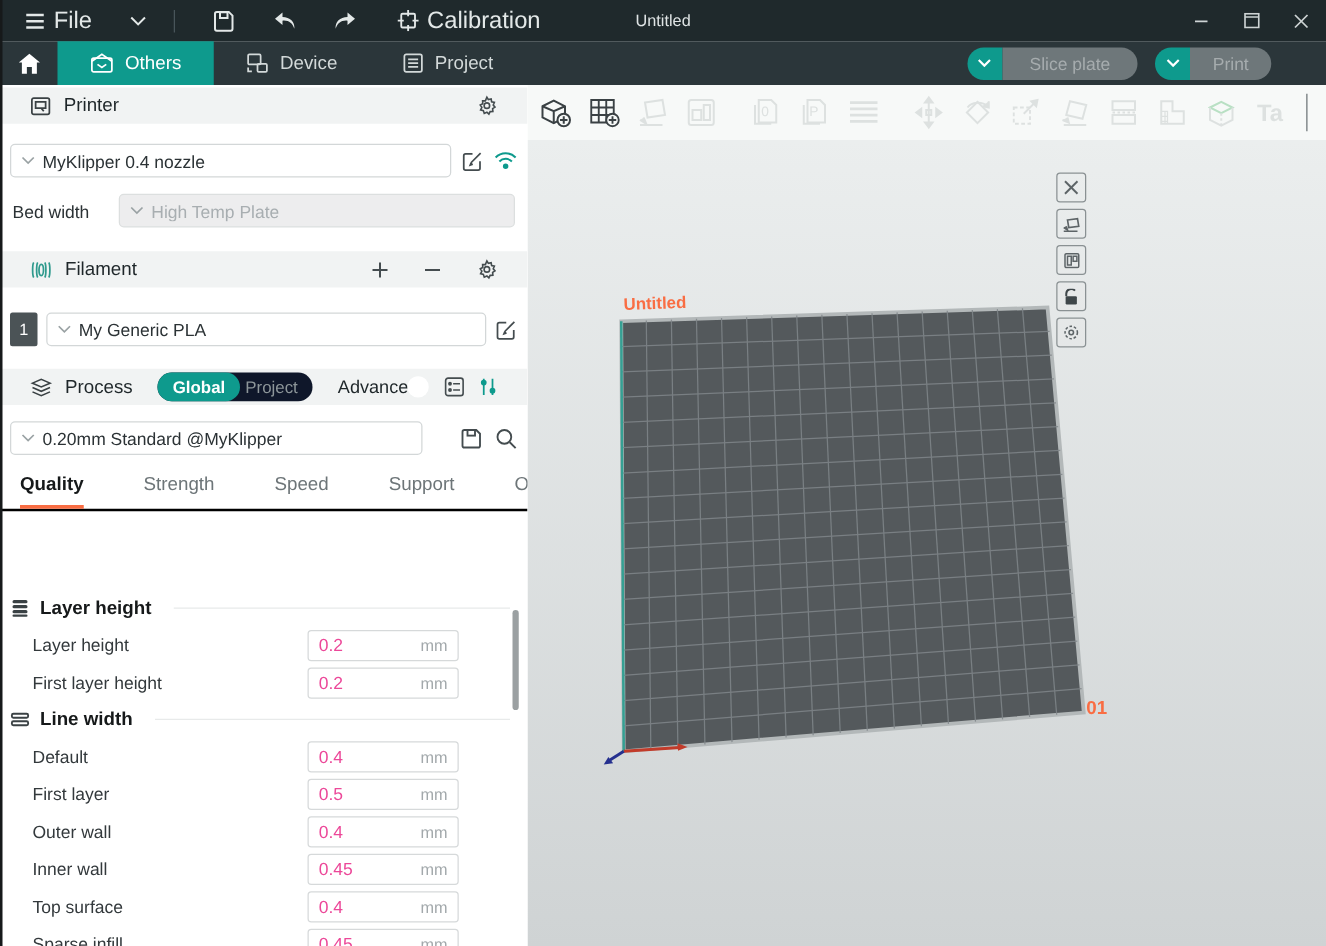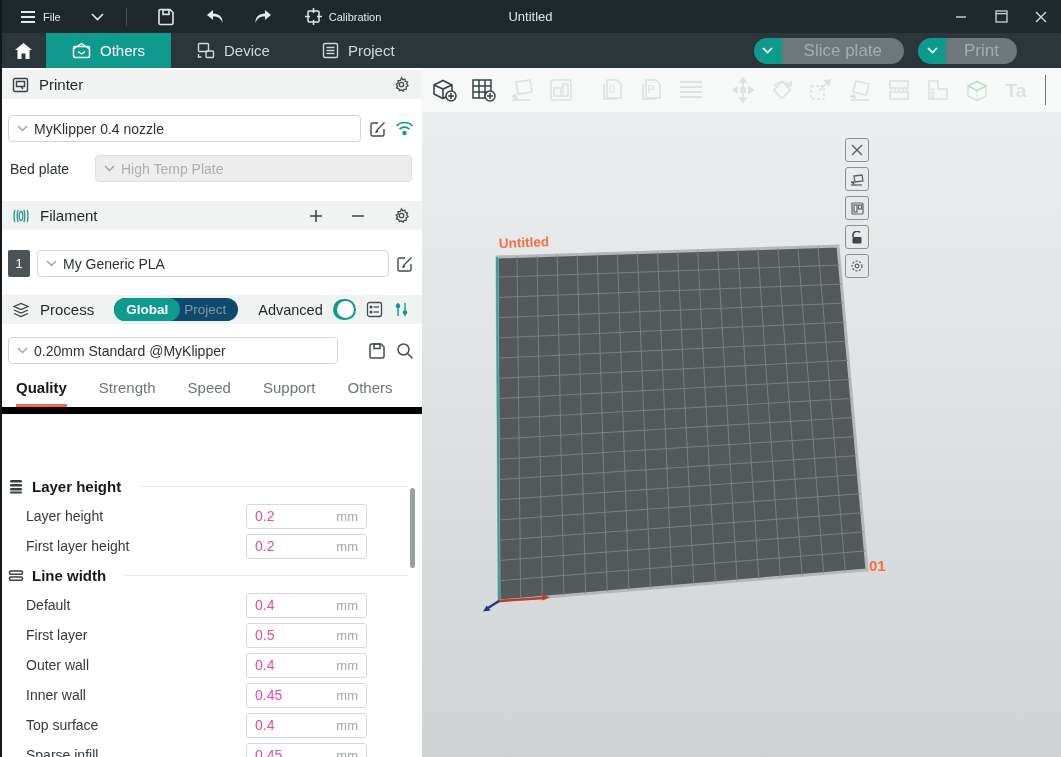--- a/index.html
+++ b/index.html
@@ -10,55 +10,55 @@
 
   
   .titlebar{position:absolute;left:0;top:0;width:100%;height:33px;background:#1f292c;
             display:flex;align-items:center;color:#e3e8e8;z-index:40}
   .tb-left{display:flex;align-items:center;gap:4px;padding-left:14px}
   .tb-btn{display:flex;align-items:center;gap:7px;padding:4px 6px;cursor:pointer;color:#e3e8e8}
   .tb-divider{width:1px;height:18px;background:#48555a;margin:0 12px}
   .tb-title{position:absolute;left:0;right:0;text-align:center;font-size:13px;color:#dfe4e5;pointer-events:none}
   .tb-win{margin-left:auto;display:flex;align-items:center;height:100%}
   .win-btn{width:40px;height:100%;display:flex;align-items:center;justify-content:center;color:#ced4d5;cursor:pointer}
-  .tb-label{font-size:11px}
+  .tb-label{font-size:19px}
 
   
   .tabbar{position:absolute;left:0;top:33px;width:100%;height:35px;background:#2b363a;
           display:flex;align-items:stretch;color:#d3d9d9;z-index:40}
   .home-tab{width:46px;display:flex;align-items:center;justify-content:center;cursor:pointer}
   .main-tab{display:flex;align-items:center;gap:9px;padding:0 26px;font-size:15px;cursor:pointer}
   .main-tab.active{background:#0e9a8d;color:#fff}
   .tab-actions{margin-left:auto;display:flex;align-items:center;gap:14px;padding-right:44px}
   .action-btn{display:flex;align-items:center;cursor:pointer}
   .action-chev{width:28px;height:26px;background:#0e9a8d;border-radius:13px 0 0 13px;
                display:flex;align-items:center;justify-content:center}
   .action-main{height:26px;background:#6e777a;border-radius:0 13px 13px 0;color:#a6acae;
-               display:flex;align-items:center;justify-content:center;font-size:17px;padding:0 22px}
+               display:flex;align-items:center;justify-content:center;font-size:14px;padding:0 22px}
 
   
   .sidebar{position:absolute;left:0;top:68px;width:422px;bottom:0;background:#fff;z-index:30;overflow:hidden}
-  .sec-header{display:flex;align-items:center;background:#f1f3f3;height:29px;padding:0 12px;gap:10px}
+  .sec-header{display:flex;align-items:center;background:#f1f3f3;height:29px;padding:0 24px;gap:10px}
   .sec-title{font-size:15px;color:#1e2629}
   .hdr-spacer{flex:1}
   .icon-btn{display:flex;align-items:center;justify-content:center;cursor:pointer;color:#444c4f}
   .combo{display:flex;align-items:center;gap:6px;border:1px solid #d3d7d8;border-radius:4px;
          background:#fff;height:27px;padding:0 8px;cursor:pointer;box-sizing:border-box}
   .combo .chev{color:#9aa2a4;flex:0 0 auto}
   .combo.disabled{background:#ededee;border-color:#dcdfdf;color:#a8aeb1}
   .combo-label{white-space:nowrap;overflow:hidden}
   .row{display:flex;align-items:center}
   .badge1{width:22px;height:27px;background:#4b5356;color:#fff;display:flex;align-items:center;
           justify-content:center;font-size:13px;border-radius:2px}
-  .scope{display:flex;align-items:center;background:#0c4a6e;border-radius:12px;height:23px;cursor:pointer}
+  .scope{display:flex;align-items:center;background:#0f172a;border-radius:12px;height:23px;cursor:pointer}
   .scope-opt{padding:0 12px;font-size:13.5px;color:#8d9699;height:23px;display:flex;align-items:center;border-radius:12px}
   .scope-opt.sel{background:#0e9a8d;color:#fff;font-weight:bold}
   .toggle{width:39px;height:21px;border-radius:11px;background:#0e9a8d;position:relative;cursor:pointer}
   .toggle .knob{position:absolute;right:2px;top:2px;width:17px;height:17px;border-radius:50%;background:#fff}
-  .ptabs{display:flex;align-items:flex-end;gap:0;border-bottom:7px solid #000000;height:33px;margin-top:10px}
+  .ptabs{display:flex;align-items:flex-end;gap:16px;border-bottom:2px solid #000000;height:33px;margin-top:10px}
   .ptab{padding:0 0 8px 0;margin:0 16px;font-size:15px;color:#6d7578;cursor:pointer;border-bottom:3px solid transparent}
   .ptab.active{color:#16191a;font-weight:bold;border-bottom-color:#f96d43}
   .settings{position:absolute;left:0;right:0;top:398px;bottom:0;overflow:hidden;padding-top:6px}
   .sset-hdr{display:flex;align-items:center;gap:8px;padding:6px 0 6px 8px}
   .sset-title{font-weight:bold;font-size:15px;color:#16191a;white-space:nowrap}
   .sset-rule{flex:1;height:1px;background:#e8eaea;margin:0 14px 0 10px}
   .set-row{display:flex;align-items:center;height:30px;padding-left:26px}
   .set-label{flex:1;color:#33393c}
   .num-input{width:103px;height:23px;border:1px solid #d6d9da;border-radius:3px;display:flex;
              align-items:center;justify-content:space-between;padding:0 8px;margin-right:55px;background:#fff;cursor:text}
@@ -259,21 +259,21 @@
       </span>
       <span class="icon-btn" style="color:#0e9a8d">
         <svg width="19" height="15" viewBox="0 0 19 15" fill="none" stroke="currentColor" stroke-width="1.6">
             <path d="M1.5 5 a11 11 0 0 1 16 0"></path>
             <path d="M4.5 8.2 a7 7 0 0 1 10 0"></path>
             <circle cx="9.5" cy="12" r="1.4" fill="currentColor"></circle>
           </svg>
       </span>
     </div>
     <div class="row" style="margin:13px 10px 0 10px">
-      <span style="width:85px">Bed plate</span>
+      <span style="width:85px">Bed width</span>
       <div class="combo disabled" style="flex:1">
         <span class="chev">
             <svg width="11" height="7" viewBox="0 0 11 7">
               <polyline points="1,1 5.5,5.5 10,1" fill="none" stroke="currentColor" stroke-width="1.4"></polyline>
             </svg>
           </span>
         <span class="combo-label">High Temp Plate</span>
       </div>
     </div>
 

